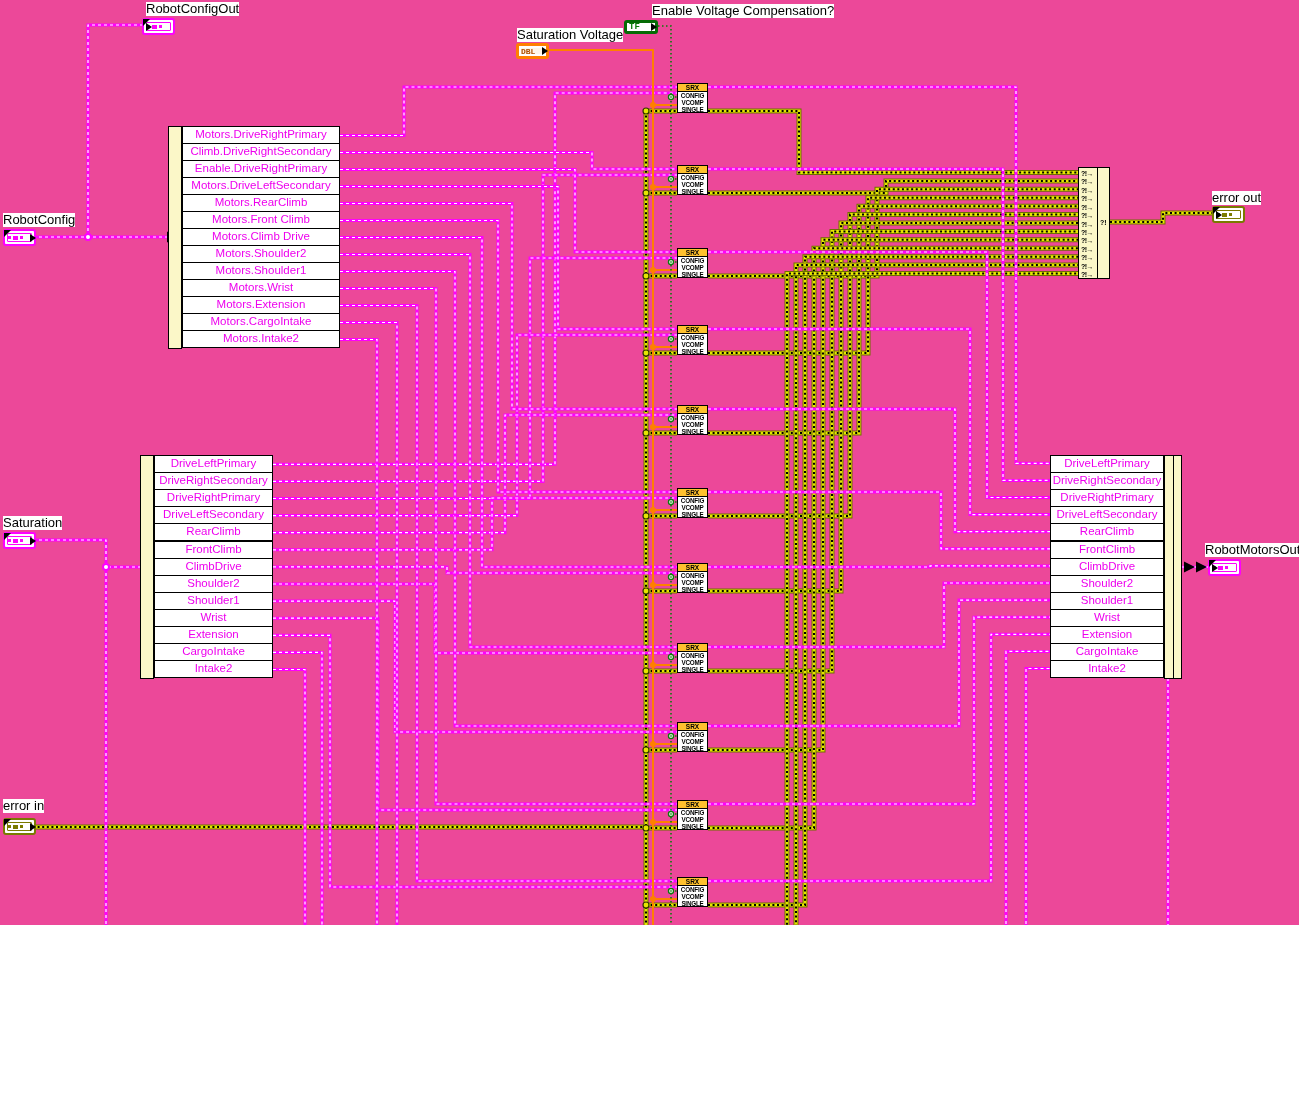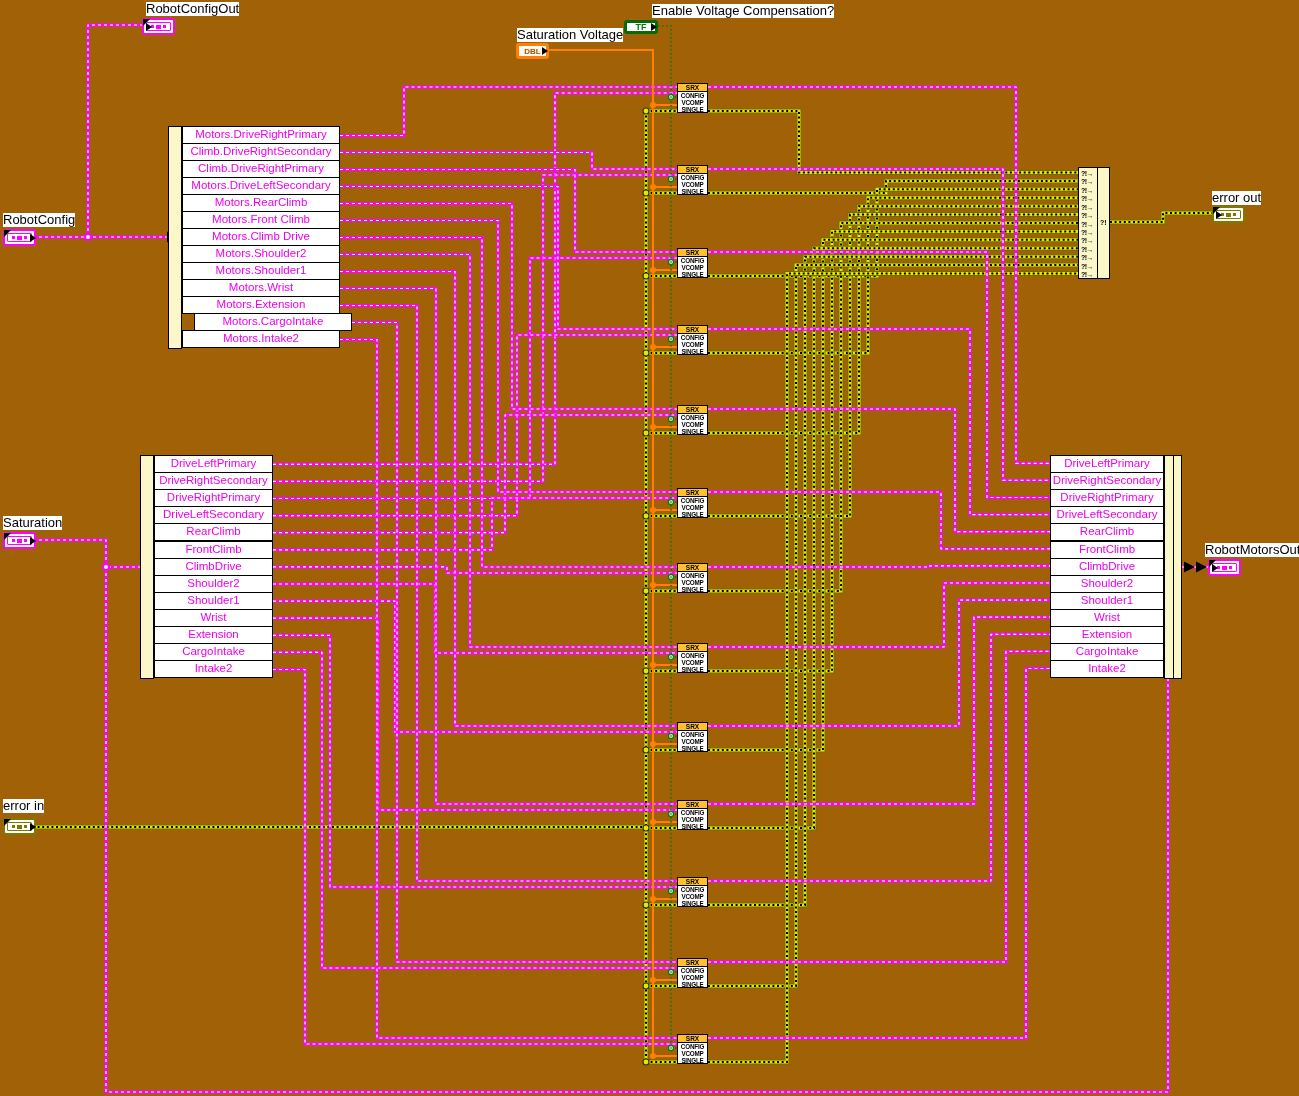--- a/index.html
+++ b/index.html
@@ -1,22 +1,22 @@
 <!DOCTYPE html>
 <html><head>
 <meta charset="utf-8">
 <style>
   html,body{margin:0;padding:0;background:#ffffff;}
-  #canvas{position:relative;width:1299px;height:1096px;background:#a16207;overflow:hidden;
+  #canvas{position:relative;width:1299px;height:925px;background:#ec4899;overflow:hidden;
           font-family:"Liberation Sans",sans-serif;}
   #wires{position:absolute;left:0;top:0;z-index:1;}
   .lbl{position:absolute;z-index:3;font-size:13px;color:#000;white-space:nowrap;background:#fff;line-height:14px;}
   .term{position:absolute;z-index:3;box-sizing:border-box;border-radius:3px;background:#fff;}
   .term .inner{position:absolute;left:2px;top:2px;right:2px;bottom:2px;border-radius:1px;
-               display:flex;align-items:center;justify-content:center;gap:2px;}
+               display:flex;align-items:center;gap:2px;font-family:Liberation Mono, monospace;}
   .term .blk{width:5px;height:4px;}
   .term .blk2{width:3px;height:3px;}
   .corner{position:absolute;left:-1px;top:-1px;width:0;height:0;z-index:4;
           border-top:7px solid #000;border-right:7px solid transparent;}
   .arrR{position:absolute;right:-2px;top:50%;margin-top:-4px;width:0;height:0;z-index:4;
         border-left:6px solid #000;border-top:4px solid transparent;border-bottom:4px solid transparent;}
   .arrIn{position:absolute;left:2px;top:50%;margin-top:-4px;width:0;height:0;z-index:4;
         border-left:6px solid #000;border-top:4px solid transparent;border-bottom:4px solid transparent;}
   .ctext{font-weight:bold;font-size:9px;line-height:9px;}
   .cluster{position:absolute;z-index:2;}
@@ -385,30 +385,30 @@
           <span class="ctext" style="color: rgb(10, 122, 10);">TF</span>
         </div>
         <div class="arrR" style=""></div>
       </div>
     </div>
   <div id="nodes">
       <div class="cluster" style="left:0;top:0;">
         <div class="strip" style="left:168px;top:126px;width:14px;height:223px;"></div>
         <div class="crow" style="left:182px;top:126px;width:158px;height:18px;">Motors.DriveRightPrimary</div>
         <div class="crow" style="left:182px;top:143px;width:158px;height:18px;">Climb.DriveRightSecondary</div>
-        <div class="crow" style="left:182px;top:160px;width:158px;height:18px;">Climb.DriveRightPrimary</div>
+        <div class="crow" style="left:182px;top:160px;width:158px;height:18px;">Enable.DriveRightPrimary</div>
         <div class="crow" style="left:182px;top:177px;width:158px;height:18px;">Motors.DriveLeftSecondary</div>
         <div class="crow" style="left:182px;top:194px;width:158px;height:18px;">Motors.RearClimb</div>
         <div class="crow" style="left:182px;top:211px;width:158px;height:18px;">Motors.Front Climb</div>
         <div class="crow" style="left:182px;top:228px;width:158px;height:18px;">Motors.Climb Drive</div>
         <div class="crow" style="left:182px;top:245px;width:158px;height:18px;">Motors.Shoulder2</div>
         <div class="crow" style="left:182px;top:262px;width:158px;height:18px;">Motors.Shoulder1</div>
         <div class="crow" style="left:182px;top:279px;width:158px;height:18px;">Motors.Wrist</div>
         <div class="crow" style="left:182px;top:296px;width:158px;height:18px;">Motors.Extension</div>
-        <div class="crow" style="left:194px;top:313px;width:158px;height:18px;">Motors.CargoIntake</div>
+        <div class="crow" style="left:182px;top:313px;width:158px;height:18px;">Motors.CargoIntake</div>
         <div class="crow" style="left:182px;top:330px;width:158px;height:18px;">Motors.Intake2</div>
       </div>
       <div class="cluster" style="left:0;top:0;">
         <div class="strip" style="left:140px;top:455px;width:14px;height:224.3px;"></div>
         <div class="crow" style="left:154px;top:455px;width:119px;height:18.1px;">DriveLeftPrimary</div>
         <div class="crow" style="left:154px;top:472px;width:119px;height:18.1px;">DriveRightSecondary</div>
         <div class="crow" style="left:154px;top:489px;width:119px;height:18.1px;">DriveRightPrimary</div>
         <div class="crow" style="left:154px;top:506px;width:119px;height:18.1px;">DriveLeftSecondary</div>
         <div class="crow" style="left:154px;top:523px;width:119px;height:18.1px;">RearClimb</div>
         <div class="crow" style="left:154px;top:541px;width:119px;height:18.1px;">FrontClimb</div>

